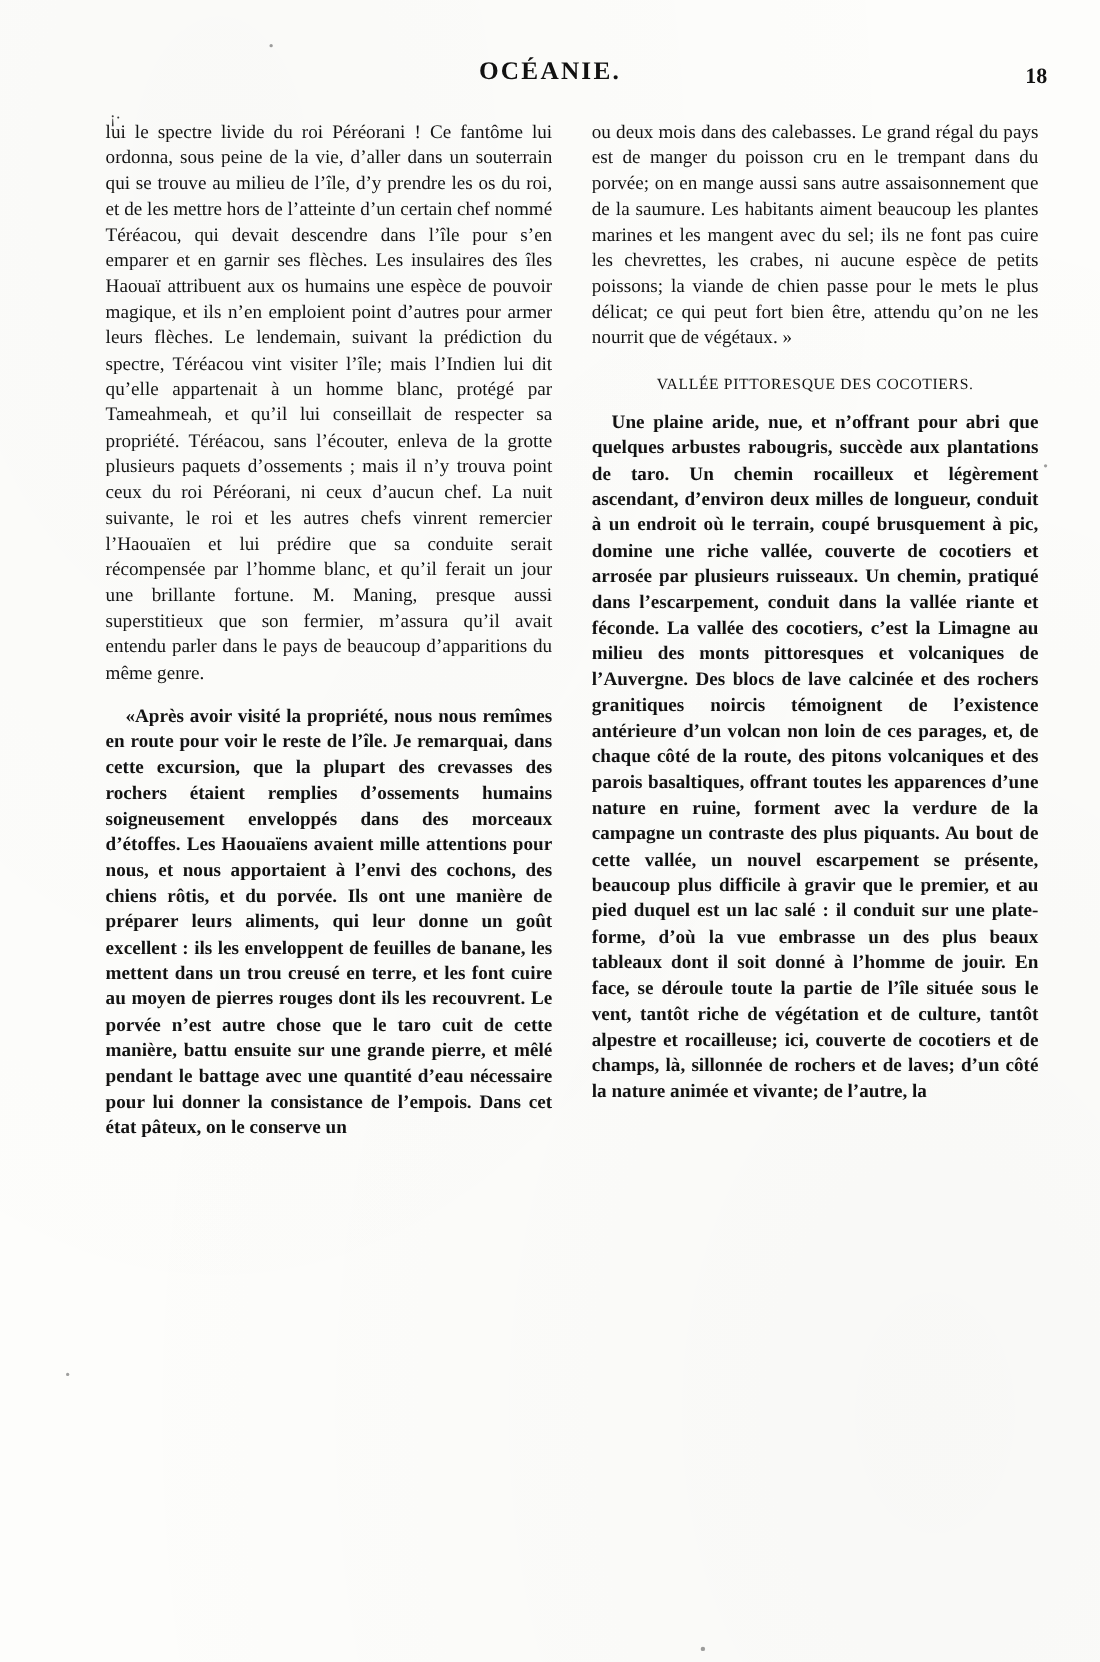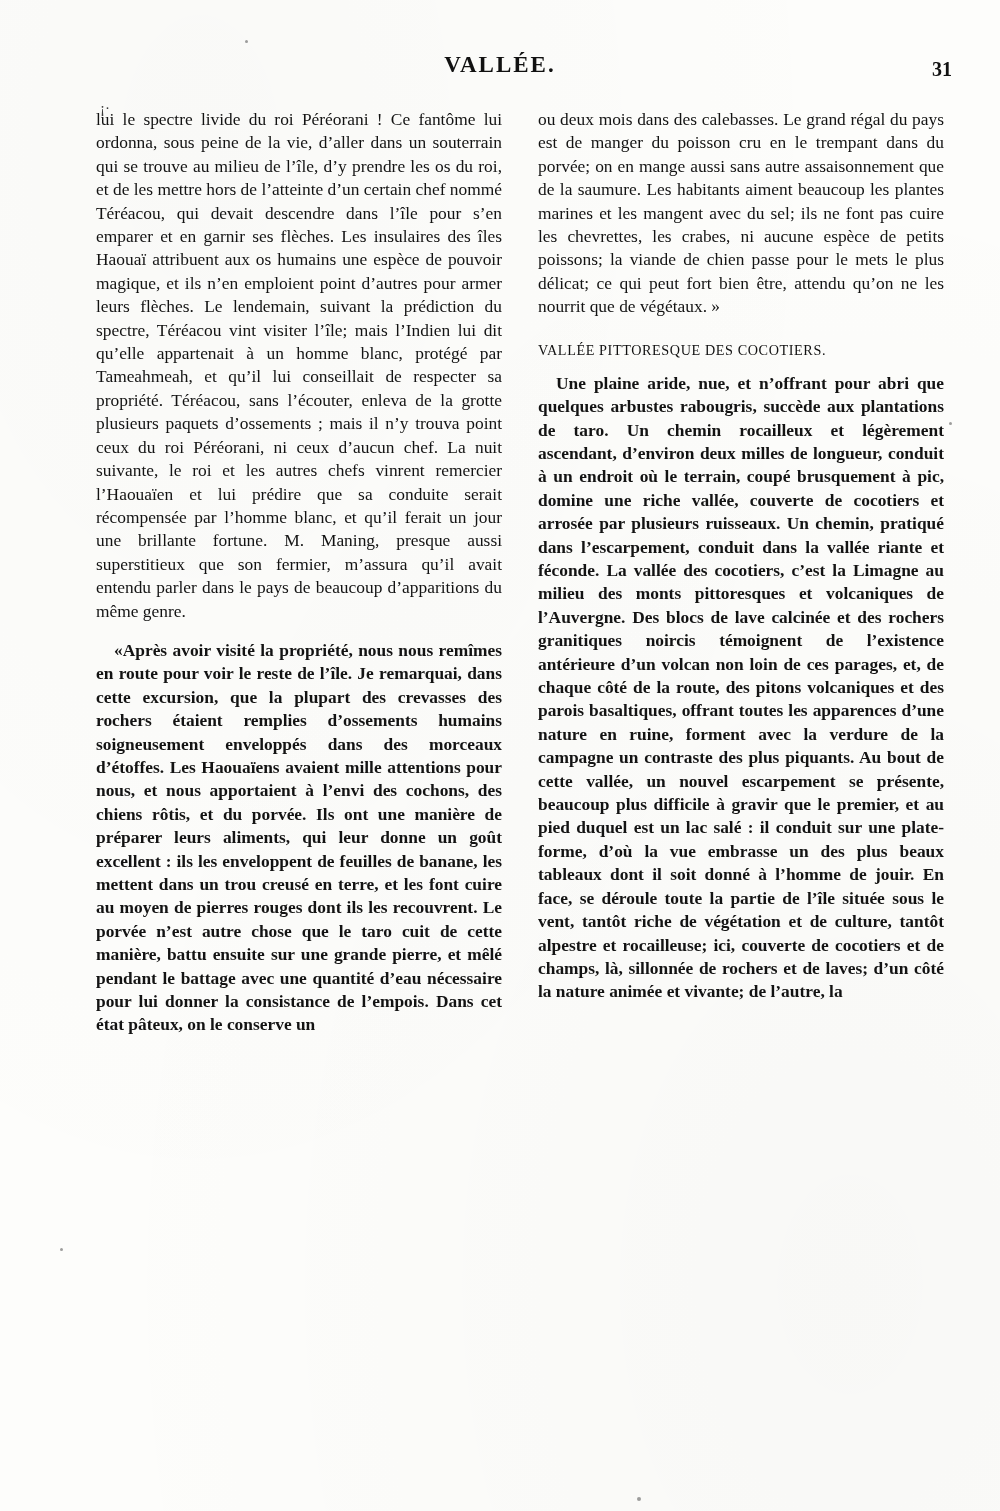--- a/index.html
+++ b/index.html
@@ -92,20 +92,21 @@
   .col p.indent {
     text-indent: 18px;
     font-weight: bold;
   }
   .col p + p {
     margin-top: 16px;
   }
   .subhead {
     margin-top: 22px;
     margin-bottom: 12px;
+    text-align: center;
     font-size: 14.2px;
     letter-spacing: 0.6px;
     font-variant: small-caps;
     text-transform: uppercase;
     color: #111;
   }
   
   .speck {
     position: absolute;
     background: #2b2b2b;
@@ -114,22 +115,22 @@
     pointer-events: none;
   }
 </style>
 </head>
 <body>
 
 <div class="page">
 
   <div class="header">
     <span class="corner-mark">¡·</span>
-    <div class="running-head">VALLÉE.</div>
-    <div class="folio">31</div>
+    <div class="running-head">OCÉANIE.</div>
+    <div class="folio">18</div>
   </div>
 
   <div class="columns">
 
     <div class="col">
       <p>lui le spectre livide du roi Péréorani ! Ce fantôme lui ordonna, sous peine de la vie, d’aller dans un souterrain qui se trouve au milieu de l’île, d’y prendre les os du roi, et de les mettre hors de l’atteinte d’un certain chef nommé Téréacou, qui devait descendre dans l’île pour s’en emparer et en garnir ses flèches. Les insulaires des îles Haouaï attribuent aux os humains une espèce de pouvoir magique, et ils n’en emploient point d’autres pour armer leurs flèches. Le lendemain, suivant la prédiction du spectre, Téréacou vint visiter l’île; mais l’Indien lui dit qu’elle appartenait à un homme blanc, protégé par Tameahmeah, et qu’il lui conseillait de respecter sa propriété. Téréacou, sans l’écouter, enleva de la grotte plusieurs paquets d’ossements ; mais il n’y trouva point ceux du roi Péréorani, ni ceux d’aucun chef. La nuit suivante, le roi et les autres chefs vinrent remercier l’Haouaïen et lui prédire que sa conduite serait récompensée par l’homme blanc, et qu’il ferait un jour une brillante fortune. M. Maning, presque aussi superstitieux que son fermier, m’assura qu’il avait entendu parler dans le pays de beaucoup d’apparitions du même genre.</p>
       <p class="indent">«Après avoir visité la propriété, nous nous remîmes en route pour voir le reste de l’île. Je remarquai, dans cette excursion, que la plupart des crevasses des rochers étaient remplies d’ossements humains soigneusement enveloppés dans des morceaux d’étoffes. Les Haouaïens avaient mille attentions pour nous, et nous apportaient à l’envi des cochons, des chiens rôtis, et du porvée. Ils ont une manière de préparer leurs aliments, qui leur donne un goût excellent : ils les enveloppent de feuilles de banane, les mettent dans un trou creusé en terre, et les font cuire au moyen de pierres rouges dont ils les recouvrent. Le porvée n’est autre chose que le taro cuit de cette manière, battu ensuite sur une grande pierre, et mêlé pendant le battage avec une quantité d’eau nécessaire pour lui donner la consistance de l’empois. Dans cet état pâteux, on le conserve un</p>
     </div>
 
     <div class="col">

